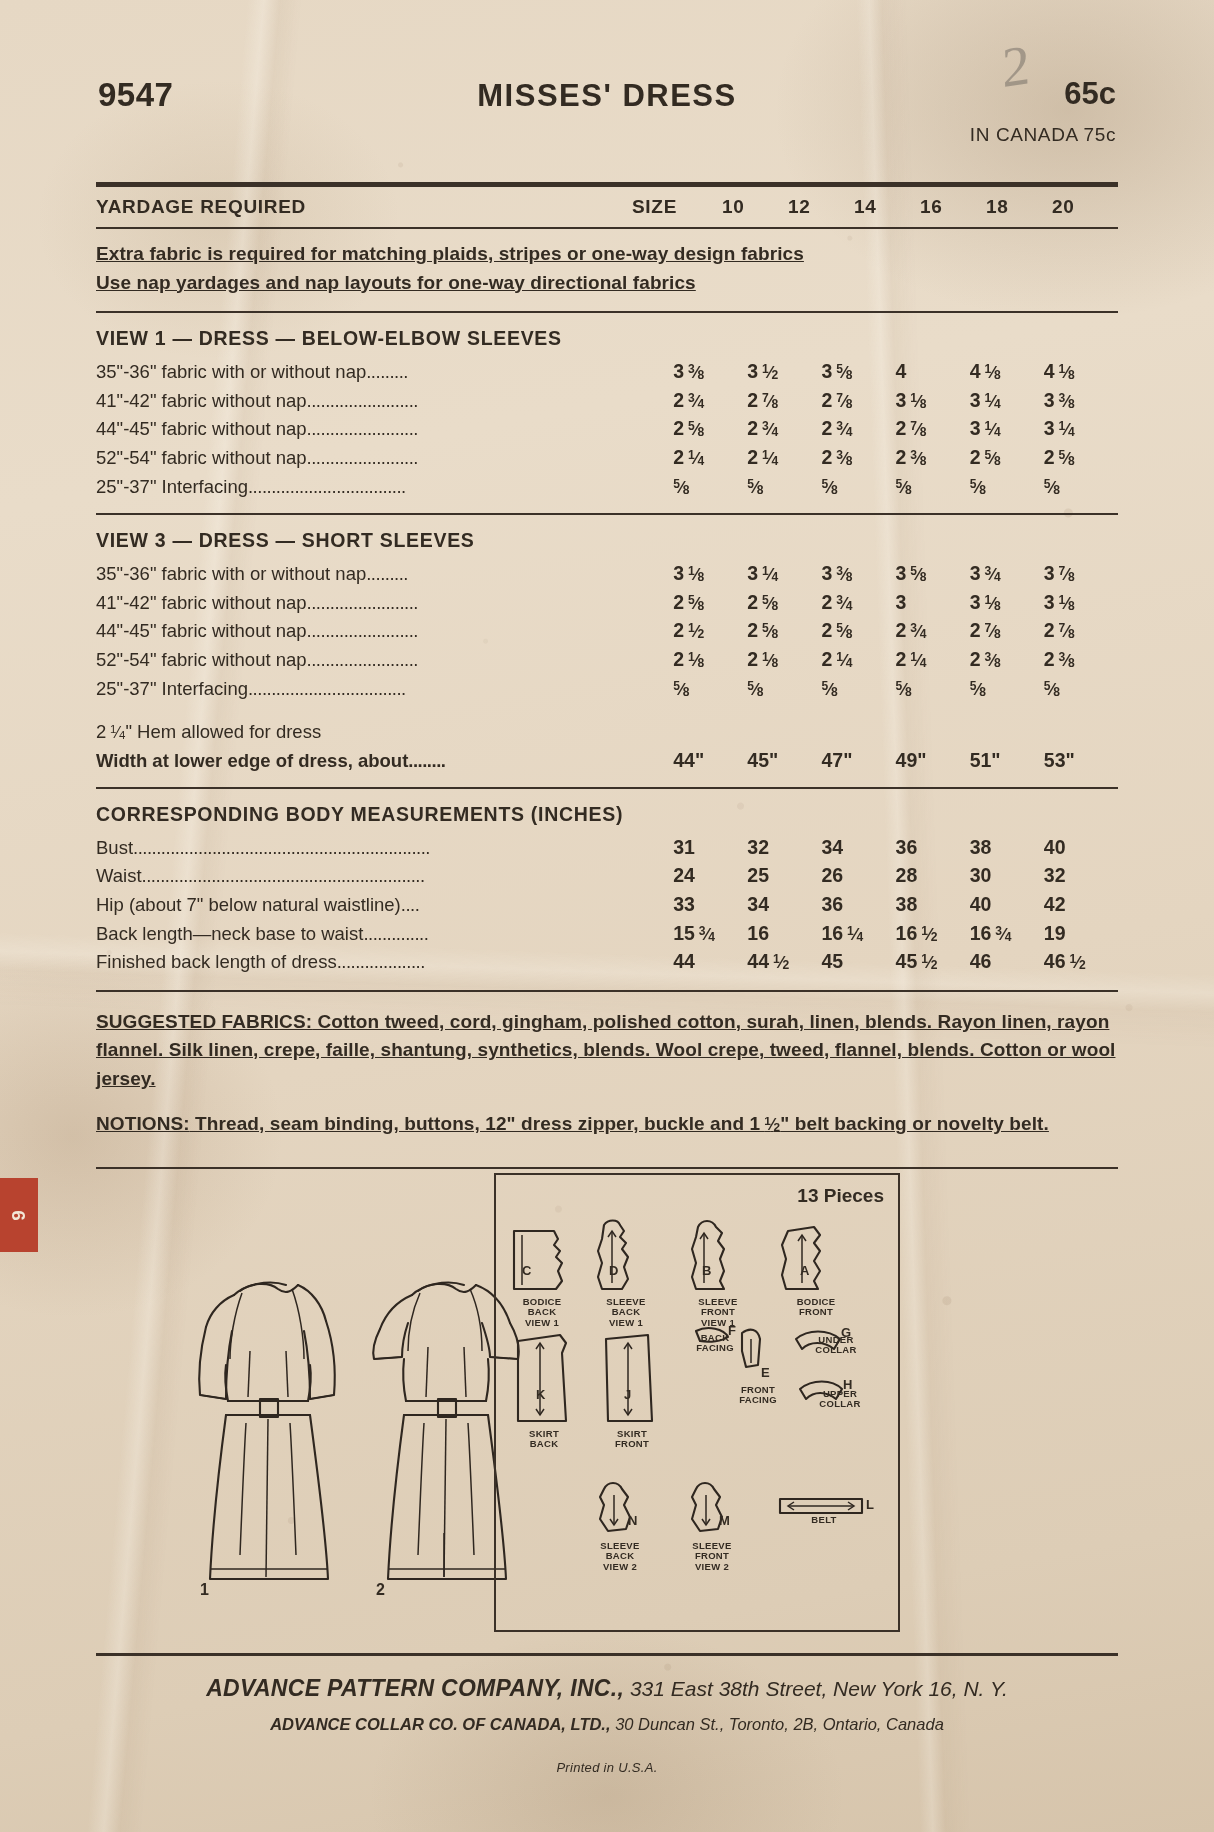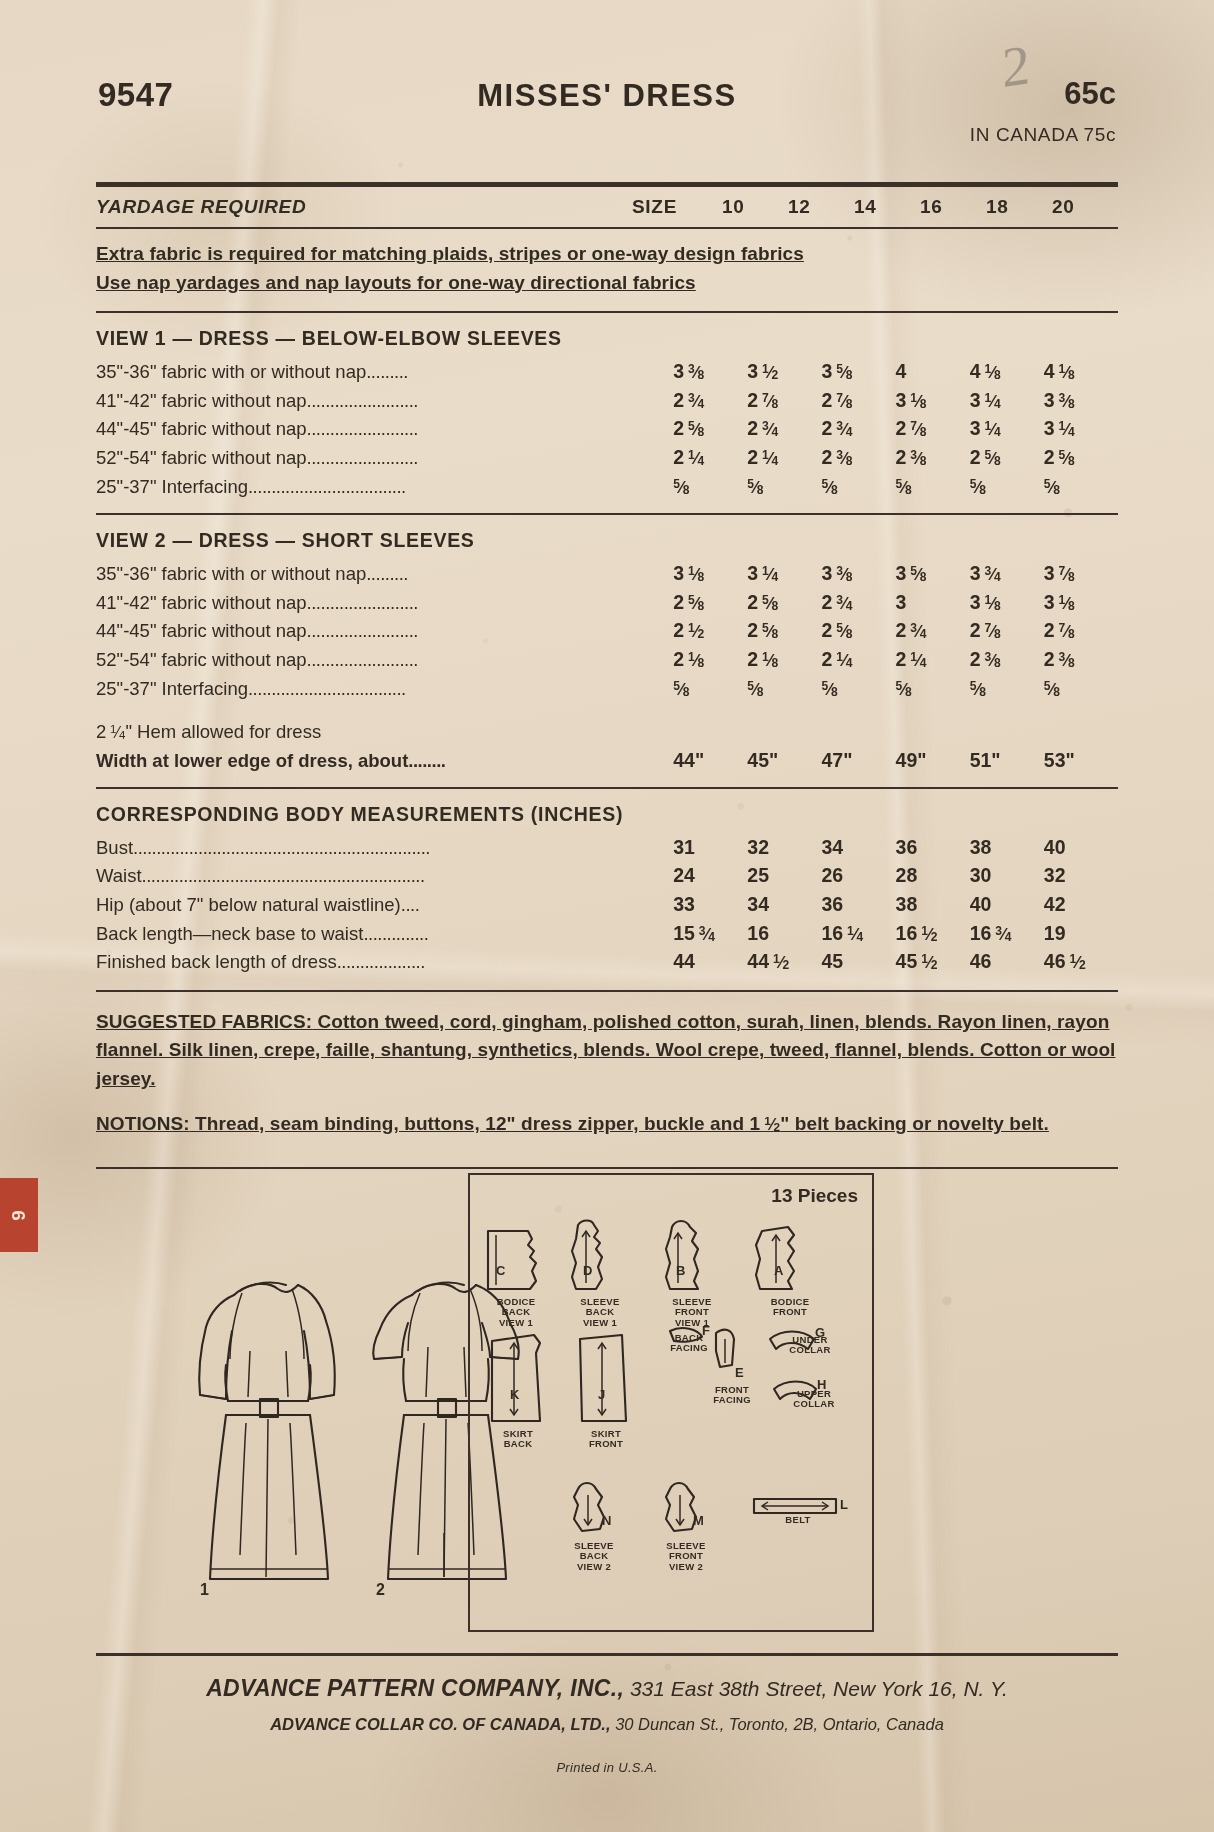--- a/index.html
+++ b/index.html
@@ -108,21 +108,21 @@
     font-weight: 500;
     padding-right: 4px !important;
   }
   .num {
     text-align: left;
     font-weight: bold;
     font-size: 19.5px;
     width: 66px;
   }
   .hdrrow td { font-weight: bold; letter-spacing: .7px; font-size: 19px; }
-  .hdr-left { letter-spacing: 1.2px; font-style: italic; }
+  .hdr-left { letter-spacing: 1.2px; }
 
   .sec-title {
     font-weight: bold; font-size: 19.5px; letter-spacing: .7px;
     padding-top: 14px; padding-bottom: 7px;
   }
   .row td { line-height: 1.44; }
   .dots { letter-spacing: -0.5px; }
 
   .frac { white-space: nowrap; }
   .frac sup, .frac sub { font-size: 0.62em; line-height: 0; }
@@ -138,21 +138,21 @@
   .para-reg { font-weight: bold; }
 
   
   .diagram-wrap {
     margin: 0 96px;
     position: relative;
     height: 470px;
   }
   .pieces-box {
     position: absolute;
-    left: 372px; top: 4px;
+    left: 398px; top: 4px;
     width: 402px; height: 455px;
     border: 2px solid #3b3128;
   }
   .pieces-count {
     position: absolute; right: 14px; top: 10px;
     font-weight: bold; font-size: 19px;
   }
   .plabel {
     position: absolute;
     font-size: 9.5px; font-weight: bold; line-height: 1.12;
@@ -299,21 +299,21 @@
               <td class="num"><span class="frac"><sup>5</sup><span class="fslash">⁄</span><sub>8</sub></span></td>
               <td class="num"><span class="frac"><sup>5</sup><span class="fslash">⁄</span><sub>8</sub></span></td>
             </tr>
           </tbody>
       </table>
     </div>
 
     <div class="rule-thin" style="margin-top:13px;"></div>
 
     <div class="block">
-      <div class="sec-title">VIEW 2 — DRESS — SHORT SLEEVES</div>
+      <div class="sec-title">VIEW 3 — DRESS — SHORT SLEEVES</div>
       <table class="yard">
         <tbody id="view2-body">
             <tr class="row">
               <td class="lbl" style="width: 420px;"><span>35"-36" fabric with or without nap</span><span class="dots">.........</span></td>
               <td class="num" style="width: 90px;"></td>
               <td class="num">3 <span class="frac"><sup>1</sup><span class="fslash">⁄</span><sub>8</sub></span></td>
               <td class="num">3 <span class="frac"><sup>1</sup><span class="fslash">⁄</span><sub>4</sub></span></td>
               <td class="num">3 <span class="frac"><sup>3</sup><span class="fslash">⁄</span><sub>8</sub></span></td>
               <td class="num">3 <span class="frac"><sup>5</sup><span class="fslash">⁄</span><sub>8</sub></span></td>
               <td class="num">3 <span class="frac"><sup>3</sup><span class="fslash">⁄</span><sub>4</sub></span></td>

